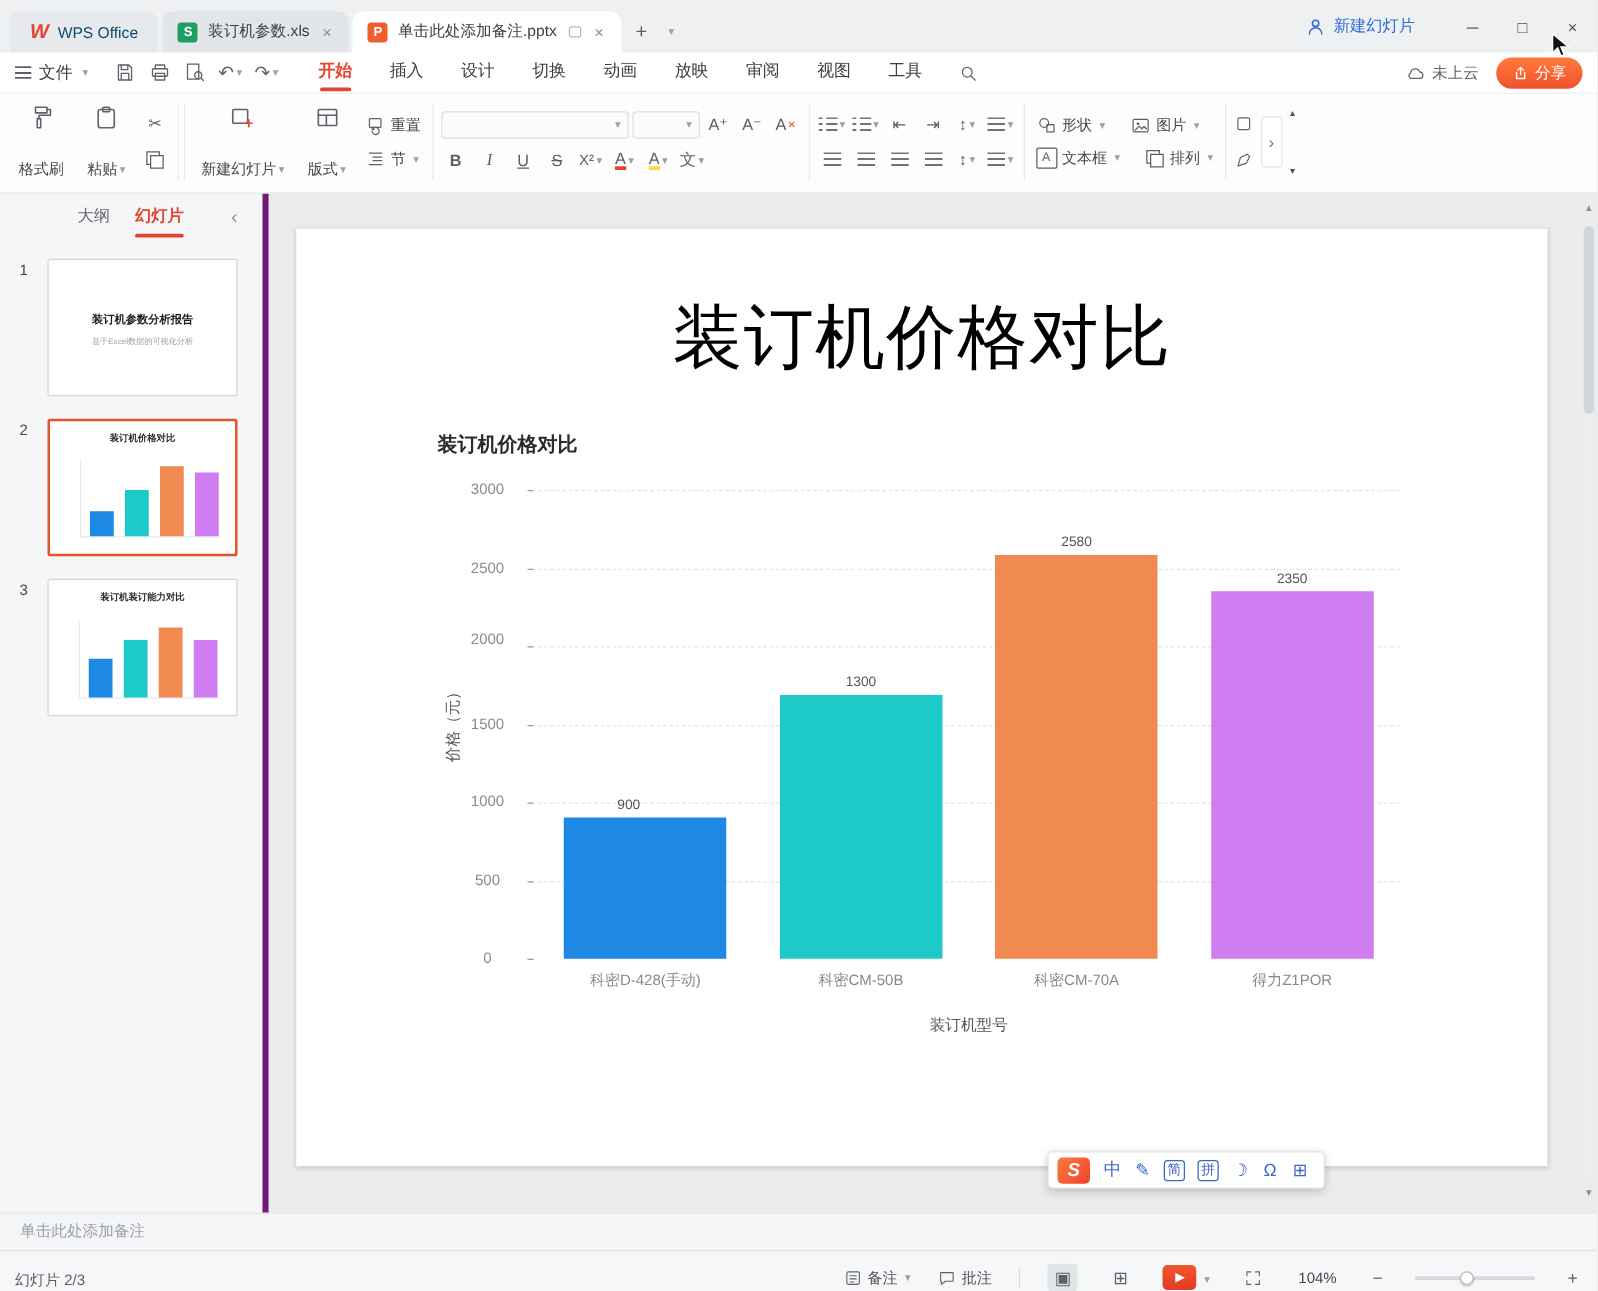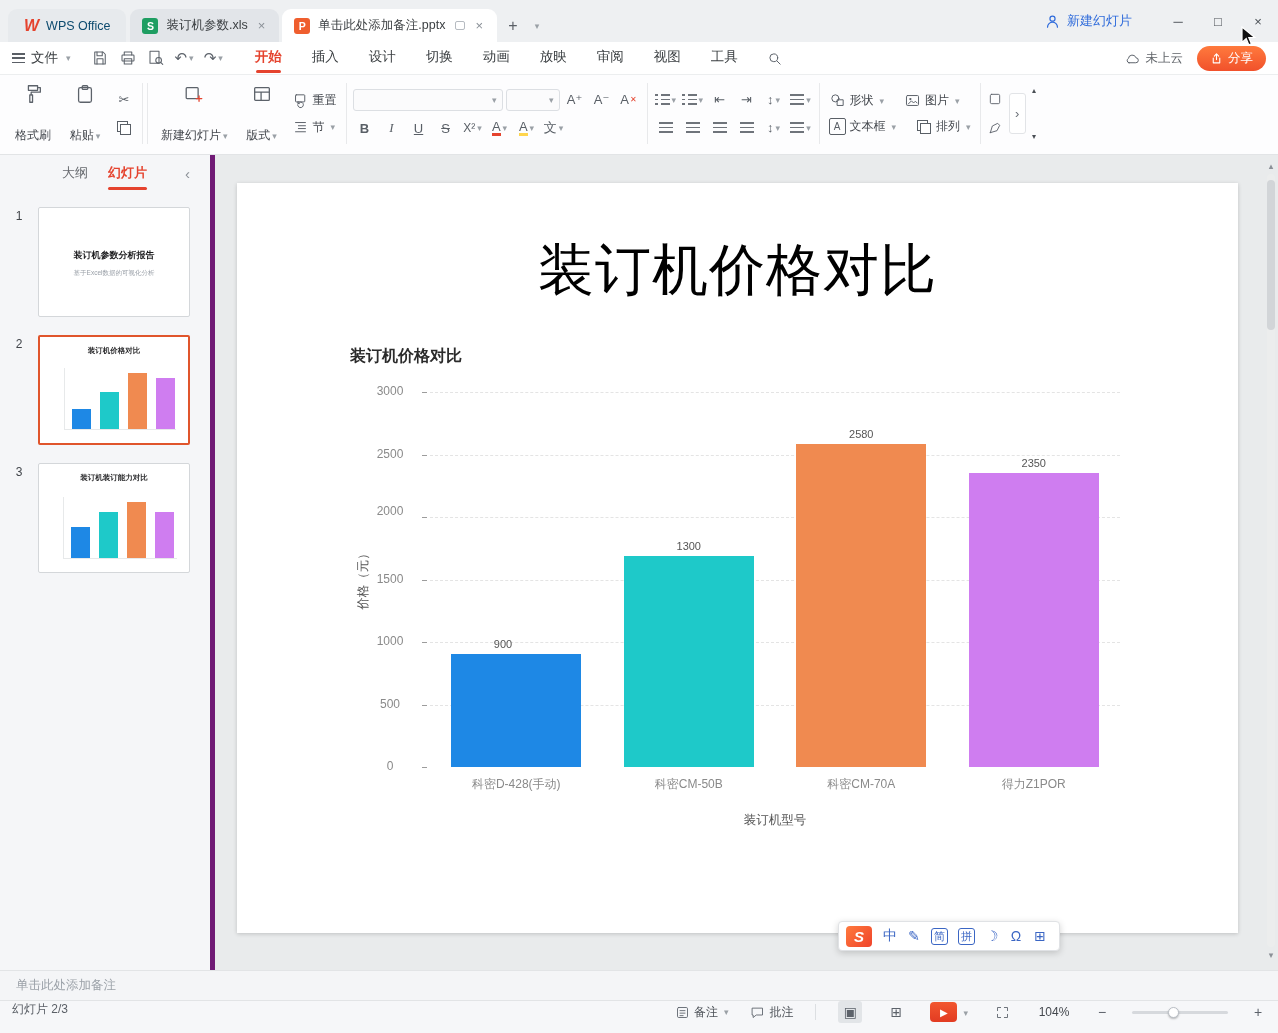--- a/index.html
+++ b/index.html
@@ -112,21 +112,21 @@
 .v-thumb{position:absolute;top:6px;left:0;width:8px;height:150px;background:#d2d5d8;border-radius:4px}
 
 
 .ime{position:absolute;left:838px;top:921px;height:30px;display:flex;align-items:center;background:#fff;border:1px solid #e0e2e5;border-radius:4px;box-shadow:0 2px 7px rgba(0,0,0,.18);padding:0 7px;z-index:6}
 .ime-logo{width:26px;height:21px;border-radius:4px;background:linear-gradient(135deg,#ff7a3d,#ef432b);color:#fff;font-weight:800;font-size:15px;display:flex;align-items:center;justify-content:center;font-style:italic;margin-right:6px}
 .ime-item{min-width:24px;text-align:center;color:#3b66c4;font-size:14px;padding:0 3px}
 .ime-item.boxed{font-size:11px;border:1px solid #3b66c4;border-radius:3px;min-width:17px;height:17px;line-height:15px;margin:0 5px;padding:0 2px}
 
 
 .notes{height:30px;background:#f4f5f7;border-top:1px solid #e2e4e6;display:flex;align-items:center;padding-left:16px;font-size:12.5px;color:#9ba1a8}
-.status{height:33px;background:#f6f7f9;border-top:1px solid #e2e4e6;display:flex;align-items:flex-start;padding:0 12px;font-size:12px;color:#5b6067}
+.status{height:33px;background:#f6f7f9;border-top:1px solid #e2e4e6;display:flex;align-items:flex-end;padding:0 12px;font-size:12px;color:#5b6067}
 .st-right{margin-left:auto;display:flex;align-items:center;gap:22px}
 .st-item{display:flex;align-items:center;gap:4px;color:#4d5258}
 .st-sep{width:1px;height:16px;background:#dcdfe2}
 .view-btn{width:24px;height:22px;display:flex;align-items:center;justify-content:center;font-size:14px;color:#5c626a;border-radius:3px}
 .view-btn.active{background:#e2e5e8}
 .play-btn{width:27px;height:20px;border-radius:4px;background:linear-gradient(180deg,#f2572f,#e23b22);color:#fff;font-size:10px;display:flex;align-items:center;justify-content:center}
 .zoom-val{min-width:36px;text-align:center;color:#44484e}
 .zoom-btn{font-size:14px;color:#5c626a;width:16px;text-align:center}
 .zoom-slider{width:96px;height:3px;background:#d6d9dd;border-radius:2px;position:relative}
 .zoom-handle{position:absolute;left:36px;top:-4px;width:11px;height:11px;border-radius:50%;background:#fff;border:1px solid #b9bec5;box-shadow:0 1px 2px rgba(0,0,0,.25)}

